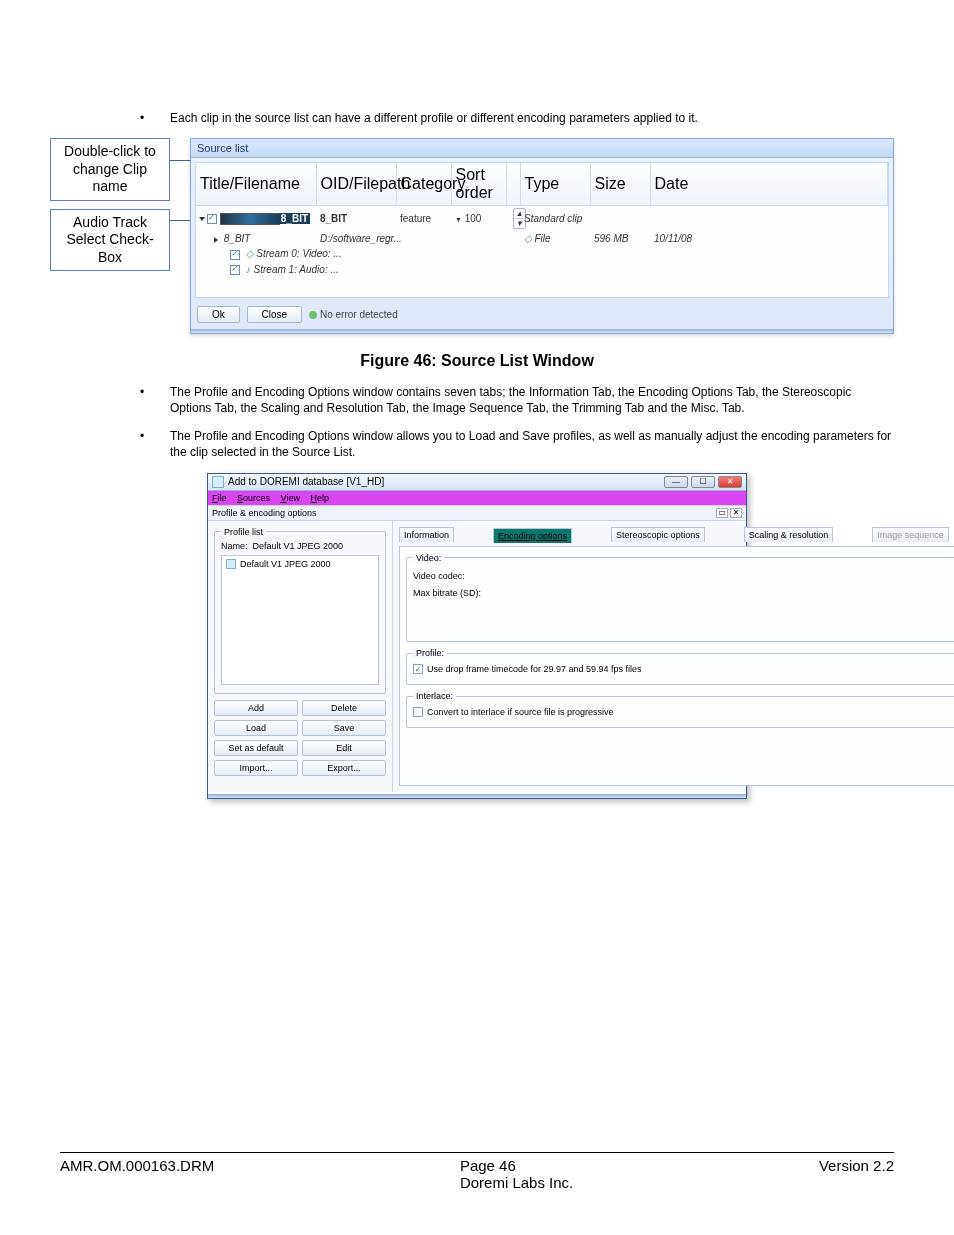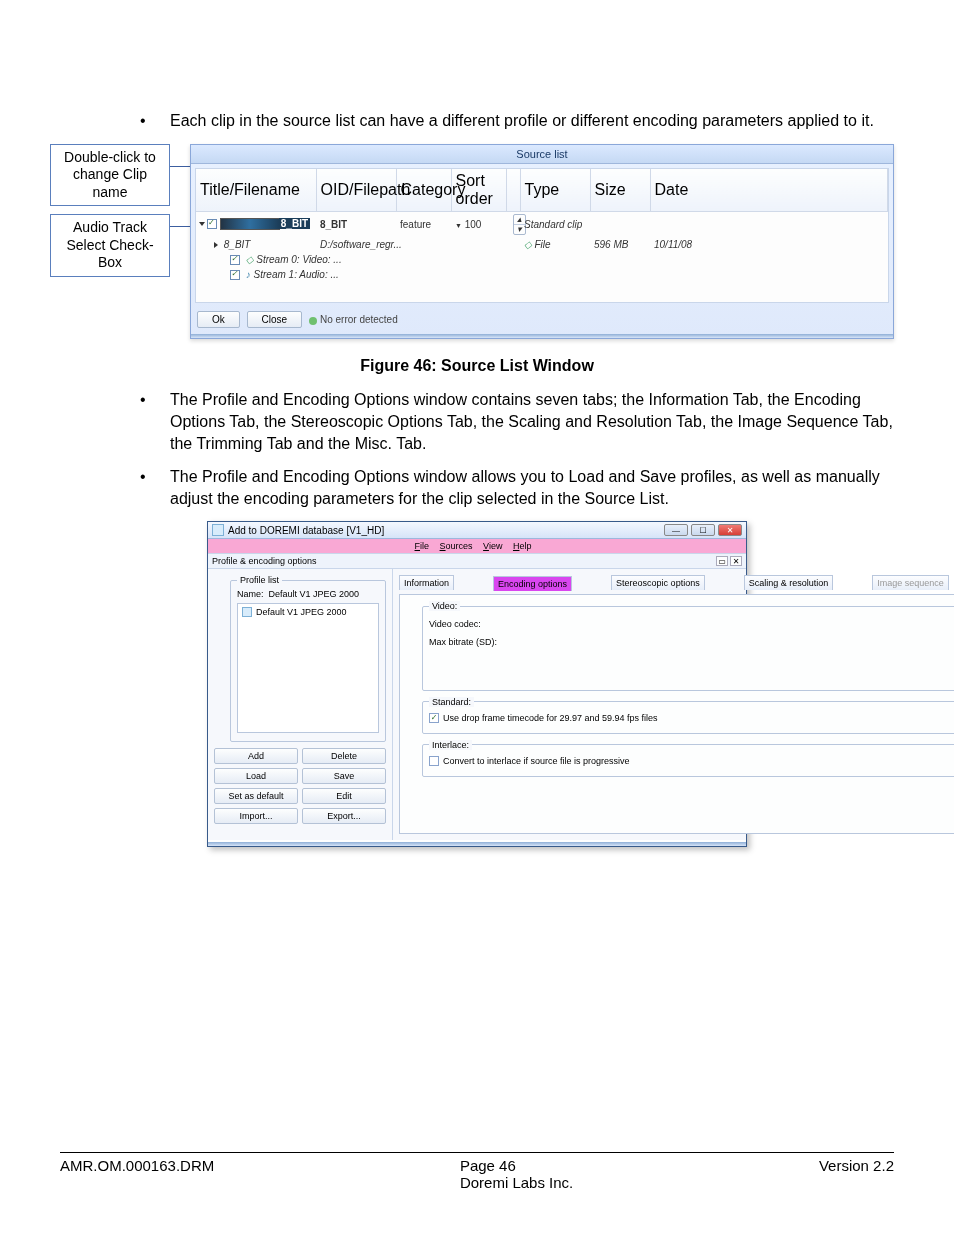--- a/index.html
+++ b/index.html
@@ -10,41 +10,41 @@
     color: #000;
     width: 954px;
     height: 1235px;
     position: relative;
   }
   .page {
     padding: 110px 60px 0 60px;
     position: relative;
   }
   ul.bullets { list-style: none; margin-left: 80px; }
-  ul.bullets li { position: relative; padding-left: 30px; margin-bottom: 12px; line-height: 1.35; font-size: 16px; }
+  ul.bullets li { position: relative; padding-left: 30px; margin-bottom: 12px; line-height: 1.35; font-size: 12px; }
   ul.bullets li::before { content: "•"; position: absolute; left: 0; top: 0; }
   .figure-caption { text-align: center; font-weight: bold; font-size: 16px; margin: 18px 0 14px; }
 
   
   .annot-container { display: flex; align-items: flex-start; margin-bottom: 6px; }
   .annot-col { width: 120px; flex: none; font-size: 15px; text-align: center; }
   .annot-box { border: 1px solid #5a7fbd; padding: 4px 6px; margin-bottom: 8px; color: #000; background: #fff; font-size: 14px; line-height: 1.25; }
   .arrow-cell { width: 20px; position: relative; }
 
   
   .win1 {
     flex: 1;
     border: 1px solid #8aa7d9;
     background: linear-gradient(#e8f1ff, #dfe9fb);
     font-size: 10px;
     padding: 0;
     box-shadow: 0 2px 4px rgba(0,0,0,0.15);
     position: relative;
   }
-  .win1 .title { background: linear-gradient(#dbe9ff,#c5d9f4); padding: 3px 6px; font-size: 11px; color: #1a3a66; border-bottom: 1px solid #9fb7dc; text-align: center;}
+  .win1 .title { background: linear-gradient(#dbe9ff,#c5d9f4); padding: 3px 6px; font-size: 11px; color: #1a3a66; border-bottom: 1px solid #9fb7dc;}
   .win1 .body { background: #fdfdfd; border: 1px solid #c9d6ea; margin: 4px; }
   .win1 table { border-collapse: collapse; width: 100%; table-layout: fixed; }
   .win1 th { text-align: left; font-weight: normal; font-size: 16px; padding: 3px 4px; border-right: 1px solid #d0d9e8; border-bottom: 1px solid #d0d9e8; background: linear-gradient(#fdfefe,#eef3fb); }
   .win1 td { font-size: 10px; padding: 2px 4px; color: #333; font-style: italic; }
   .win1 .row1 td:first-child { font-style: normal; }
   .win1 .row1 td:first-child { position: relative; }
   .thumb { display: inline-block; width: 60px; height: 12px; background: linear-gradient(to right,#234,#2f6fa0,#1b3d59); border:1px solid #555; vertical-align: middle; }
   .tri { display:inline-block; width:0;height:0;border-left:4px solid #333;border-top:3px solid transparent;border-bottom:3px solid transparent; vertical-align: middle; margin-right:3px; transform: rotate(90deg);}
   .chk { display:inline-block; width:10px;height:10px;border:1px solid #6a8bb5;background:#fff; vertical-align: middle; margin-right:3px; position:relative;}
   .chk::after { content:"✓"; font-size:8px; color:#2a6b2a; position:absolute; top:-2px; left:0;}
@@ -68,44 +68,44 @@
   .win2 {
     width: 540px;
     border: 1px solid #385a8a;
     font-size: 9px;
     box-shadow: 3px 3px 6px rgba(0,0,0,0.25);
   }
   .win2 .titlebar { background: linear-gradient(#f4f8ff,#d6e4f8); padding:2px 4px; display:flex; align-items:center; border-bottom:1px solid #9db7dd;}
   .win2 .titlebar .t { flex:1; font-size:10px; color:#000;}
   .win2 .wbtn { width:24px;height:12px;border:1px solid #888;margin-left:3px;background:linear-gradient(#e8effa,#cad9ee);border-radius:2px;display:flex;align-items:center;justify-content:center;font-size:8px;}
   .win2 .wbtn.close { background: linear-gradient(#f07a75,#d63e36); color:#fff;}
-  .win2 .menubar { background:#f9a8d4; padding:2px 4px; border-bottom:1px solid #c9d6ea;text-align:center; }
+  .win2 .menubar { background:#d946ef; padding:2px 4px; border-bottom:1px solid #c9d6ea; }
   .win2 .menubar span { margin-right: 8px; }
   .win2 .menubar span u { text-decoration: underline; }
   .win2 .subhdr { background:#eef3fb; padding:2px 4px; font-size:9px; display:flex; align-items:center; border-bottom:1px solid #c9d6ea;}
   .win2 .subhdr .sp { flex:1; }
   .win2 .ubtn { width:12px;height:10px;border:1px solid #aab;background:#fdfefe;display:inline-flex;align-items:center;justify-content:center;font-size:8px;margin-left:2px;}
   .win2 .main { display:flex; background:#f6f8fc;}
   .win2 .left {
     width: 185px; flex:none;
     border-right: 1px solid #c9d6ea;
     padding: 6px;
   }
-  .win2 fieldset { border:1px solid #b9c7dd; border-radius:2px; margin-bottom:6px; padding:4px 6px 8px; position:relative;margin-left:16px; }
+  .win2 fieldset { border:1px solid #b9c7dd; border-radius:2px; margin-bottom:6px; padding:4px 6px 8px; position:relative; }
   .win2 legend { font-size:9px; padding:0 3px; background:#f6f8fc;}
   .win2 .pname { font-size:9px; margin-bottom:4px;}
   .win2 .plist { border:1px solid #b9c7dd; height:130px; background:#fff; padding:3px 4px;}
   .win2 .pitem { font-size:9px; display:flex; align-items:center; gap:4px;}
   .win2 .pitem .dicon{ width:10px;height:10px;border:1px solid #7db0d6;background:#d8ecfb;}
   .win2 .btnrow { display:flex; gap:4px; margin-top:4px;}
   .win2 .btnrow .gbtn { flex:1; text-align:center; border:1px solid #b4c2d6; border-radius:2px; padding:2px 0; font-size:9px; background:linear-gradient(#fdfefe,#e6ecf5); }
   .win2 .right { flex:1; padding:6px;}
   .win2 .tabs { display:flex; font-size:9px; margin-bottom:4px;gap:40px;}
   .win2 .tab { border:1px solid #b9c7dd; padding:2px 4px; background:linear-gradient(#fcfdff,#e7eef9); border-bottom:none; margin-right:-1px; white-space:nowrap;}
-  .win2 .tab.active { background:#d946ef; position:relative; top:1px;}
+  .win2 .tab.active { background:#0f766e; position:relative; top:1px;text-decoration:underline;}
   .win2 .tab.dis { color:#999; }
   .win2 .tabpane { border:1px solid #b9c7dd; background:#fdfefe; padding:6px; min-height:240px;}
   .win2 .frow { display:flex; align-items:center; font-size:9px; margin:2px 0;}
   .win2 .frow .lab { width:95px;}
   .win2 .sel { flex:1; border:1px solid #aebed6; background:#fff; padding:1px 3px; display:flex; align-items:center; justify-content:space-between;}
   .win2 .sel .dd { font-size:7px;}
   .win2 .numinp { width:70px; border:1px solid #aebed6; background:#fff; padding:1px 3px; display:flex; align-items:center; }
   .win2 .numinp .spn { width:10px;border-left:1px solid #ccd6e6;text-align:center;font-size:7px;margin-left:auto;line-height:0.9;}
   .win2 .chk2 { width:10px;height:10px;border:1px solid #89a3cc;background:#fff;margin-right:4px;display:inline-flex;align-items:center;justify-content:center;font-size:8px;color:#2a6b2a;}
 
@@ -296,21 +296,21 @@
                 <div class="numinp">
                   <span>25</span>
                   <span class="spn">▴<br>▾</span>
                 </div>
                 &nbsp;<span>Mbs</span>
                 <div style="width:50px;"></div>
               </div>
               <div style="height:30px;"></div>
             </fieldset>
             <fieldset>
-              <legend>Standard:</legend>
+              <legend>Profile:</legend>
               <div class="frow">
                 <span class="chk2">✓</span>
                 <span>Use drop frame timecode for 29.97 and 59.94 fps files</span>
               </div>
             </fieldset>
             <fieldset>
               <legend>Interlace:</legend>
               <div class="frow">
                 <span class="chk2" style="color:transparent;">✓</span>
                 <span>Convert to interlace if source file is progressive</span>

